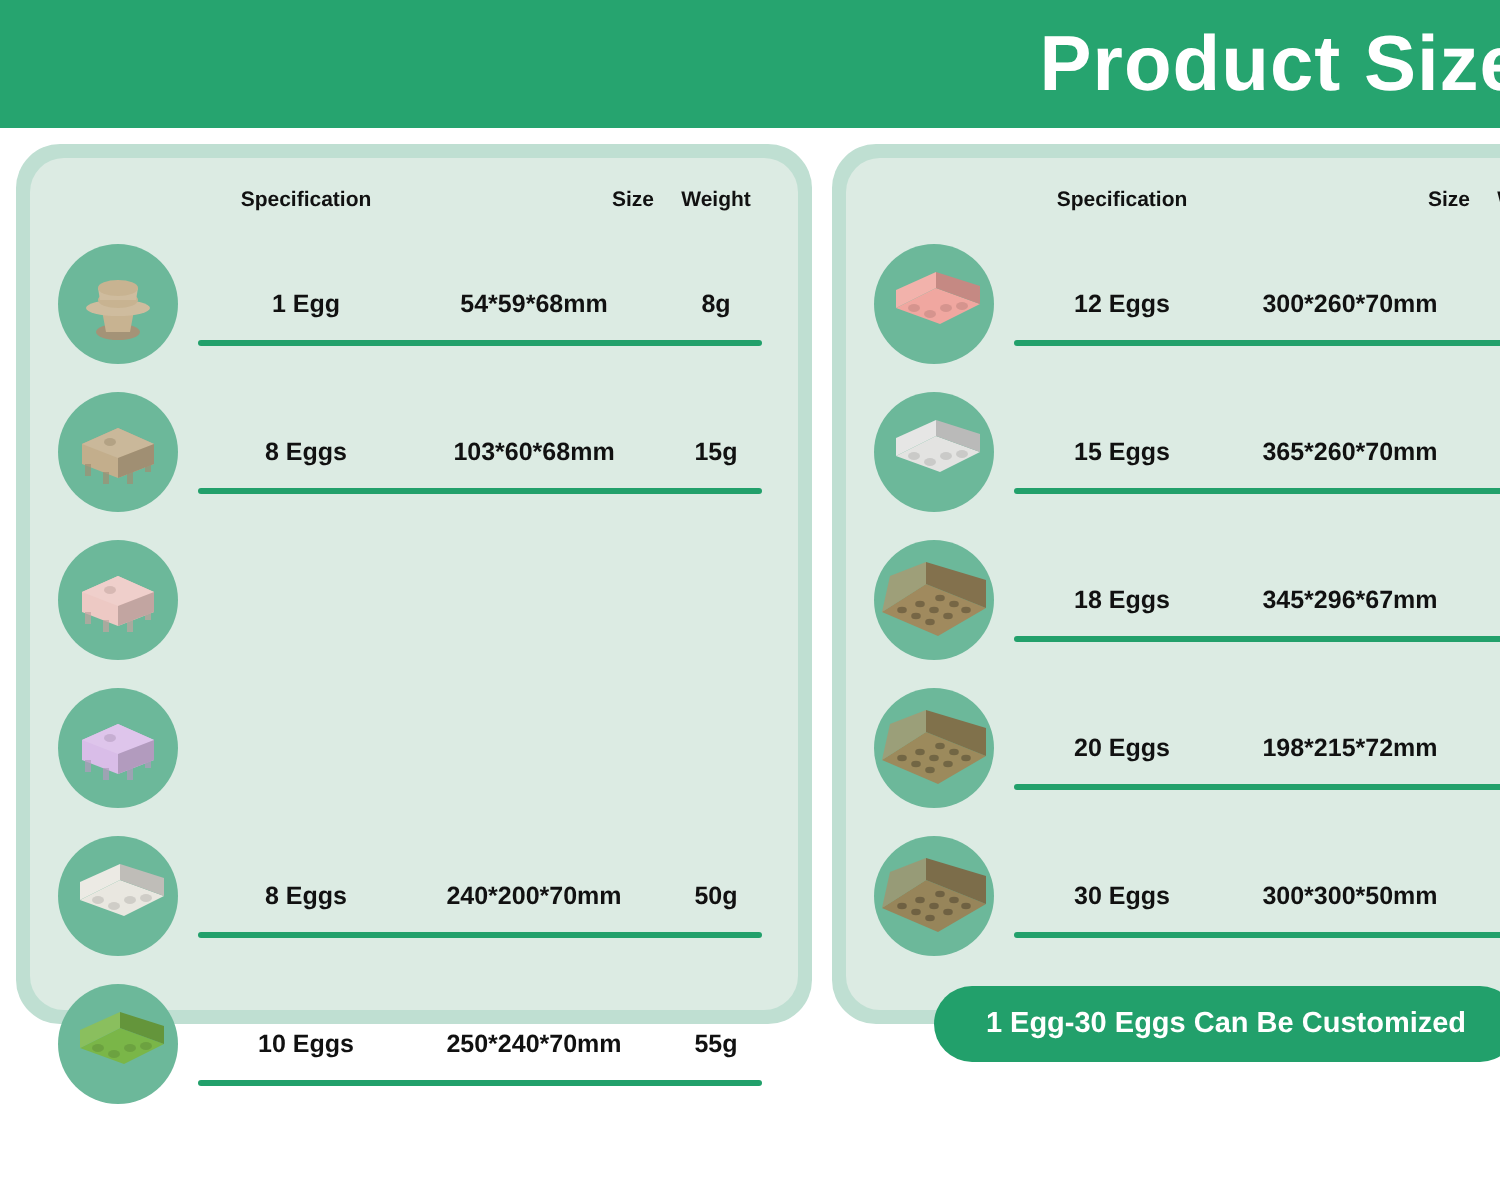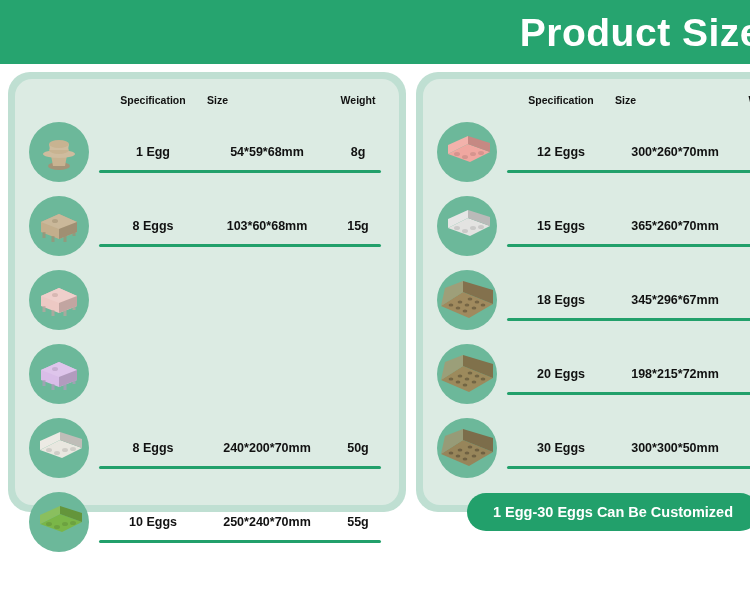--- a/index.html
+++ b/index.html
@@ -52,21 +52,21 @@
 
   
   .col-head{
     display:flex;
     align-items:center;
     height:30px;
     padding-left:78px;
     box-sizing:border-box;
   }
   .col-spec{width:108px;text-align:center;}
-  .col-size{width:120px;text-align:left;}
+  .col-size{width:120px;text-align:right;}
   .col-weight{width:62px;text-align:center;}
   .col-head span{
     font-size:10.5px;
     font-weight:700;
     color:#111;
   }
 
   
   .rows{display:flex;flex-direction:column;}
   .row{

